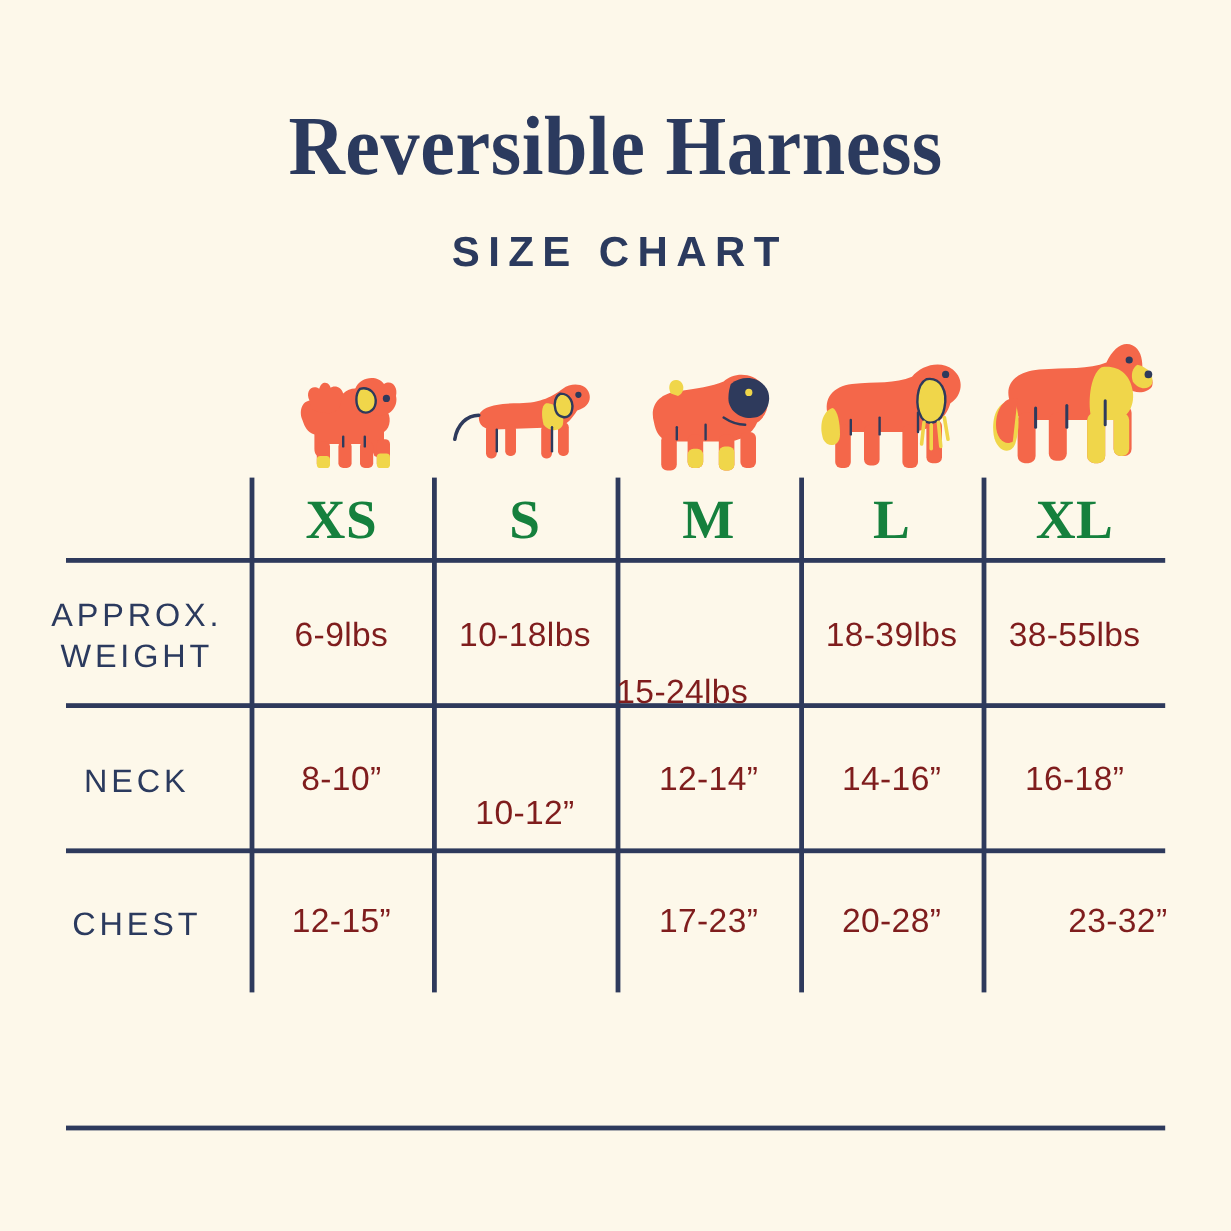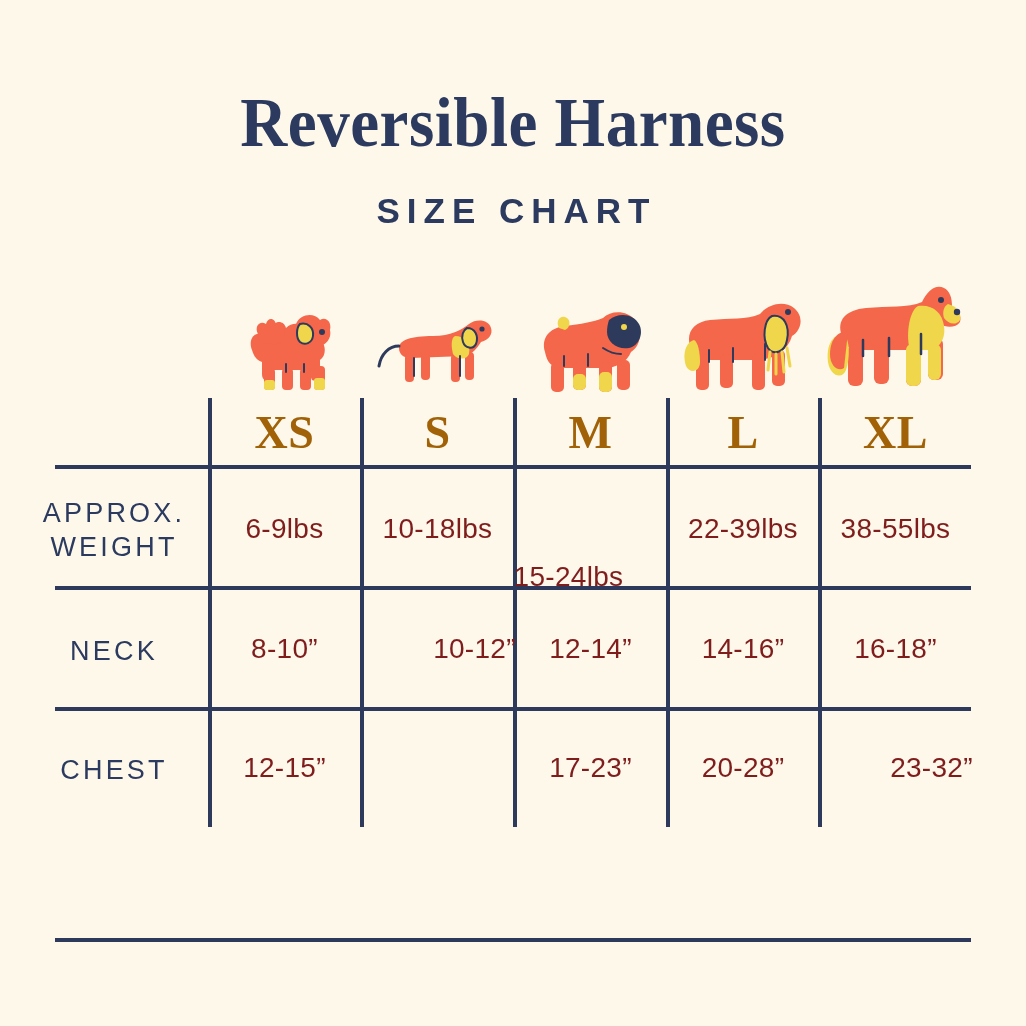--- a/index.html
+++ b/index.html
@@ -88,21 +88,21 @@
   
   .size-head {
     position: absolute;
     top: 404px;
     height: 58px;
     font-family: "Liberation Serif", "DejaVu Serif", serif;
     font-weight: bold;
     font-size: 46px;
     line-height: 58px;
     text-align: center;
-    color: #a16207;
+    color: #15803d;
     letter-spacing: 0.5px;
   }
 
   .row-label {
     position: absolute;
     left: 20px;
     width: 182px;
     text-align: center;
     font-family: "Liberation Sans", sans-serif;
     font-size: 27px;
@@ -292,28 +292,28 @@
   <div class="size-head" style="left:667px;width:152px;">L</div>
   <div class="size-head" style="left:819px;width:153px;">XL</div>
 
   <div class="row-label" style="top:496px;">
     <div>APPROX.</div>
     <div>WEIGHT</div>
   </div>
   <div class="cell" style="top:512px;left:208px;width:153px;">6-9lbs</div>
   <div class="cell" style="top:512px;left:361px;width:153px;">10-18lbs</div>
   <div class="cell" style="top:512px;left:492px;width:153px;margin-top:48px;">15-24lbs</div>
-  <div class="cell" style="top:512px;left:667px;width:152px;">22-39lbs</div>
+  <div class="cell" style="top:512px;left:667px;width:152px;">18-39lbs</div>
   <div class="cell" style="top:512px;left:819px;width:153px;">38-55lbs</div>
 
   <div class="row-label" style="top:634px;">
     <div>NECK</div>
   </div>
   <div class="cell" style="top:632px;left:208px;width:153px;">8-10”</div>
-  <div class="cell" style="top:632px;left:361px;width:153px;padding-left:37px;">10-12”</div>
+  <div class="cell" style="top:661px;left:361px;width:153px;">10-12”</div>
   <div class="cell" style="top:632px;left:514px;width:153px;">12-14”</div>
   <div class="cell" style="top:632px;left:667px;width:152px;">14-16”</div>
   <div class="cell" style="top:632px;left:819px;width:153px;">16-18”</div>
 
   <div class="row-label" style="top:753px;">
     <div>CHEST</div>
   </div>
   <div class="cell" style="top:751px;left:208px;width:153px;">12-15”</div>
   <div class="cell" style="top:751px;left:514px;width:153px;">17-23”</div>
   <div class="cell" style="top:751px;left:667px;width:152px;">20-28”</div>

